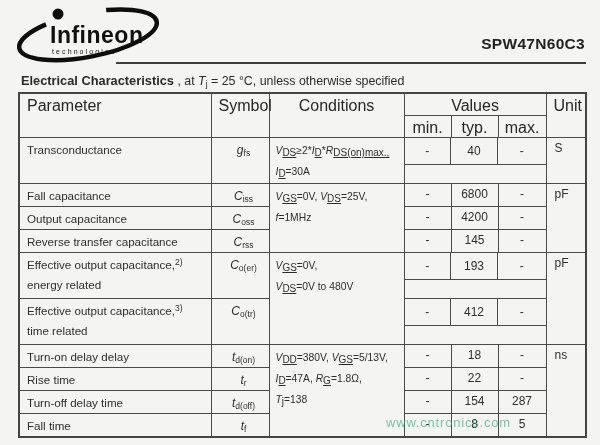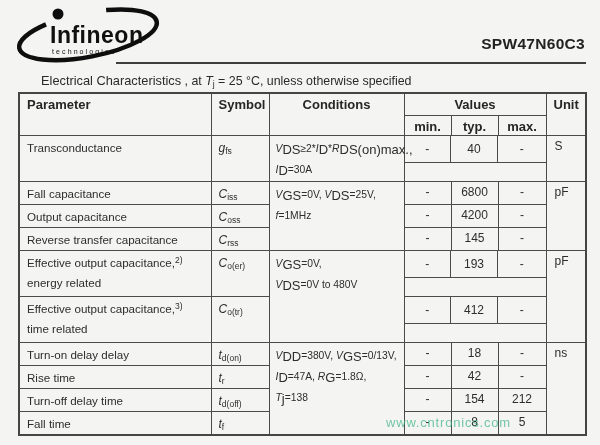--- a/index.html
+++ b/index.html
@@ -8,47 +8,47 @@
     background:#f4f4f2;color:#2d2d2d;
     font-family:"Liberation Sans", sans-serif;
   }
   .logo{position:absolute;left:12px;top:3px;width:158px;height:62px;}
   .logo text{font-family:"Liberation Sans", sans-serif;fill:#101010;}
   .logo .brandname{font-size:23px;font-weight:bold;letter-spacing:.5px;}
   .logo .brandsub{font-size:7px;letter-spacing:2.1px;}
   .partno{position:absolute;right:15px;top:35px;font-size:15.5px;font-weight:bold;letter-spacing:.3px;color:#222;}
   .hrule{position:absolute;left:116px;top:62px;width:470px;height:2px;background:#3f3f3f;}
   .heading{position:absolute;left:21px;top:73px;font-size:12.4px;color:#2a2a2a;white-space:nowrap;}
-  .heading .bd{font-weight:normal;font-size:12.8px;margin-left:20px;}
+  .heading .bd{font-weight:bold;font-size:12.8px;}
   .it{font-style:italic;}
   .bd{font-weight:bold;}
   sub,sup{font-size:8.5px;line-height:0;}
   sub{vertical-align:-2px;}
   sup{vertical-align:4px;}
 
   table.chars{
     position:absolute;left:18px;top:92px;width:567px;
     border-collapse:collapse;table-layout:fixed;
     border:2px solid #454545;
   }
   .chars th,.chars td{border:1.5px solid #4a4a4a;}
   .chars thead th{
-    font-size:13px;font-weight:bold;text-align:left;
+    font-size:16px;font-weight:normal;text-align:left;
     vertical-align:top;padding:3px 0 0 7px;color:#262626;
   }
   .chars thead th.ctr{text-align:center;padding:3px 0 0 0;}
   .chars tr.h1{height:22px;}
   .chars tr.h2{height:20px;}
   .chars tbody tr{height:22px;}
   .chars tbody tr.tall{height:46px;}
   .chars td{font-size:12px;vertical-align:top;color:#2d2d2d;}
   td.p{padding:2px 4px 0 7px;font-size:11.6px;line-height:20px;}
-  td.s{padding:2px 0 0 7px;font-size:12px;line-height:20px;}
+  td.s{padding:2px 0 0 7px;font-size:12px;line-height:20px;text-align:center;}
   td.c{padding:2px 0 0 6px;font-size:10.3px;line-height:21px;white-space:nowrap;}
-  td.c sub{font-size:13px;vertical-align:-2px;}
+  td.c sub{font-size:10px;vertical-align:-2px;text-decoration:underline;}
   td.v{text-align:center;padding:0;line-height:21px;}
   td.vt{border-left:none;border-right:none;padding:0;}
   .vbox{height:26px;line-height:26px;border-bottom:1.5px solid #4a4a4a;text-align:center;}
   .vbox.b0,.vbox.b1{border-right:1.5px solid #4a4a4a;}
   td.u{padding:3px 0 0 8px;font-size:12px;}
   .watermark{
     position:absolute;left:386px;top:415px;
     font-size:13px;letter-spacing:.8px;
     color:rgba(62,180,132,.72);z-index:5;white-space:nowrap;text-align:right;
   }
@@ -159,39 +159,39 @@
           <td class="v vt">
             <div class="vbox b1">412</div>
           </td>
           <td class="v vt">
             <div class="vbox b2">-</div>
           </td>
         </tr>
         <tr>
           <td class="p"><span>Turn-on delay delay</span></td>
           <td class="s"><span class="it">t</span><sub>d(on)</sub></td>
-          <td class="c" rowspan="4"><span class="it">V</span><sub>DD</sub><span>=380V, </span><span class="it">V</span><sub>GS</sub><span>=0/13V,</span><br><span class="it">I</span><sub>D</sub><span>=47A, </span><span class="it">R</span><sub>G</sub><span>=1.8Ω,</span><br><span class="it">T</span><sub>j</sub><span>=138</span></td>
+          <td class="c" rowspan="4"><span class="it">V</span><sub>DD</sub><span>=380V, </span><span class="it">V</span><sub>GS</sub><span>=5/13V,</span><br><span class="it">I</span><sub>D</sub><span>=47A, </span><span class="it">R</span><sub>G</sub><span>=1.8Ω,</span><br><span class="it">T</span><sub>j</sub><span>=138</span></td>
           <td class="v">-</td>
           <td class="v">18</td>
           <td class="v">-</td>
           <td class="u" rowspan="4">ns</td>
         </tr>
         <tr>
           <td class="p"><span>Rise time</span></td>
           <td class="s"><span class="it">t</span><sub>r</sub></td>
           <td class="v">-</td>
-          <td class="v">42</td>
+          <td class="v">22</td>
           <td class="v">-</td>
         </tr>
         <tr>
           <td class="p"><span>Turn-off delay time</span></td>
           <td class="s"><span class="it">t</span><sub>d(off)</sub></td>
           <td class="v">-</td>
           <td class="v">154</td>
-          <td class="v">212</td>
+          <td class="v">287</td>
         </tr>
         <tr>
           <td class="p"><span>Fall time</span></td>
           <td class="s"><span class="it">t</span><sub>f</sub></td>
           <td class="v">-</td>
           <td class="v">8</td>
           <td class="v">5</td>
         </tr>
       </tbody>
   </table>

